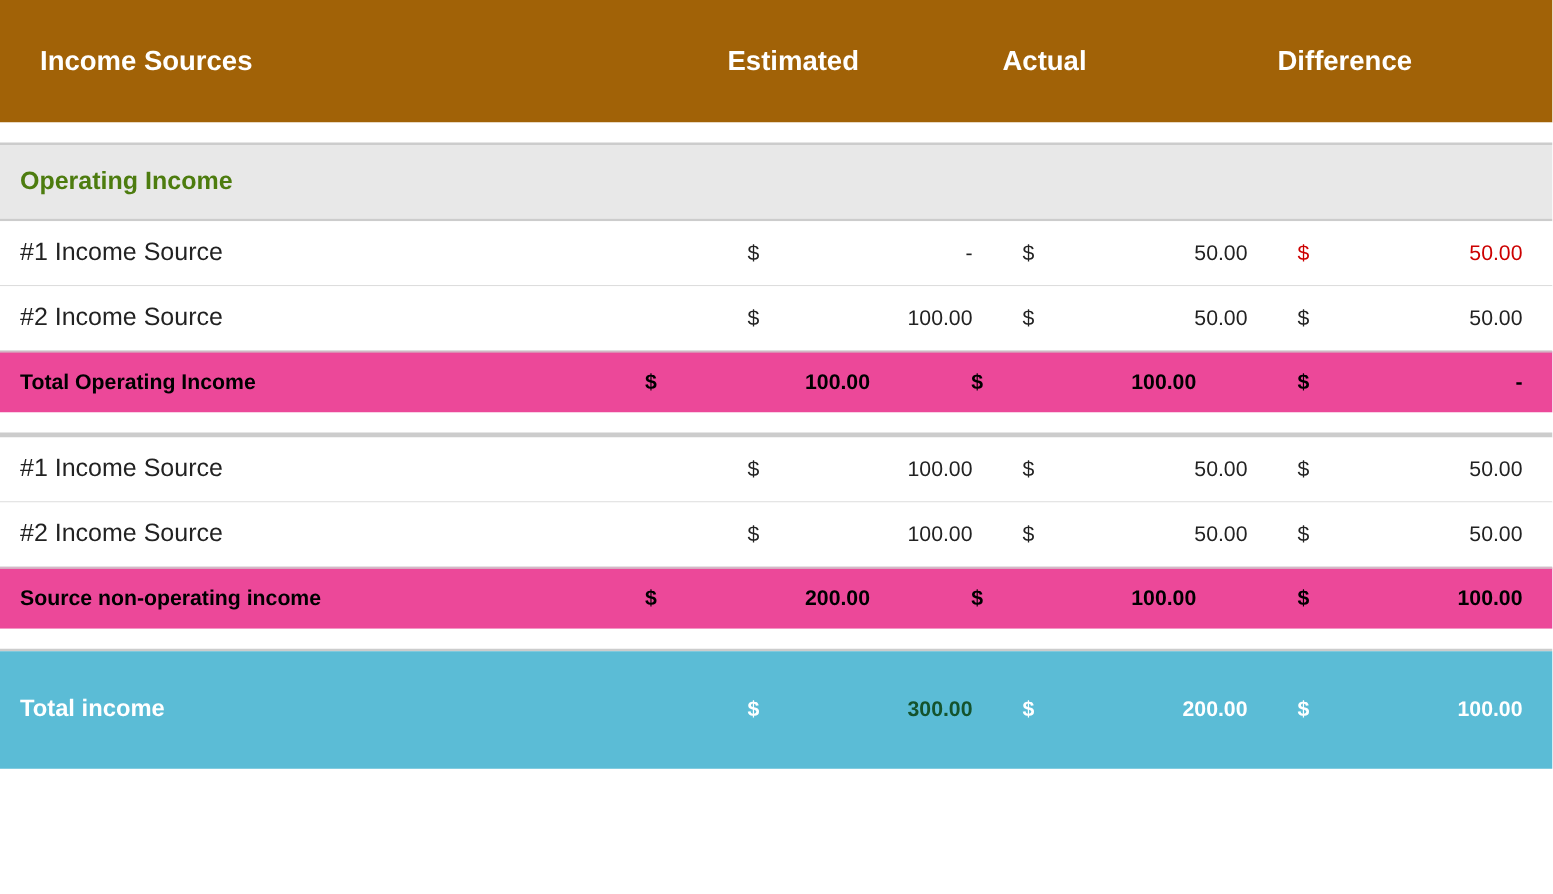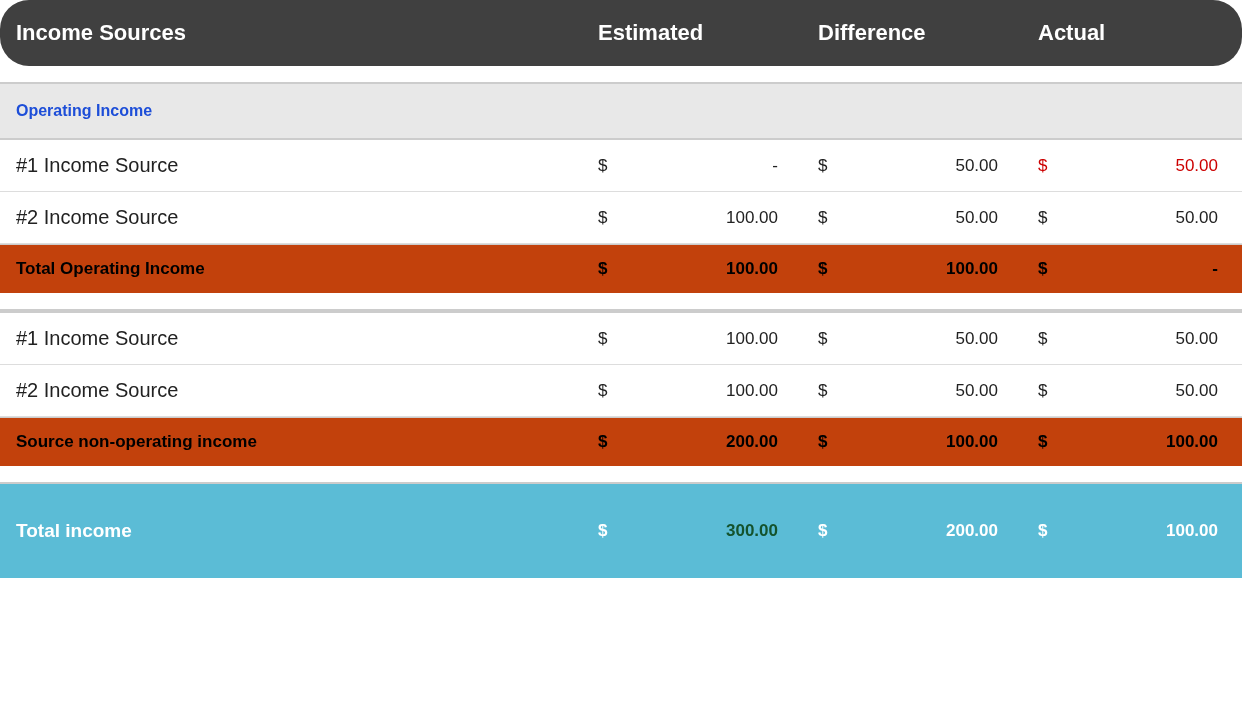--- a/index.html
+++ b/index.html
@@ -14,25 +14,24 @@
       width: 1242px;
       min-height: 715px;
     }
 
     .table-container {
       width: 100%;
     }
 
     
     .header-row {
-      background-color: #404040;
-      display: grid;
-      grid-template-columns: 1fr 220px 220px 220px;
-      padding: 0;
-      border-radius: 29px;
+      background-color: #a16207;
+      display: grid;
+      grid-template-columns: 1fr 220px 220px 220px;
+      padding: 16px;
     }
 
     .header-cell {
       color: #ffffff;
       font-weight: bold;
       font-size: 22px;
       padding: 20px 16px;
     }
 
     .header-cell.right {
@@ -47,22 +46,22 @@
     
     .section-header-row {
       background-color: #e8e8e8;
       display: grid;
       grid-template-columns: 1fr 220px 220px 220px;
       padding: 0;
     }
 
     .section-header-cell {
       font-weight: bold;
-      font-size: 16px;
-      color: #1d4ed8;
+      font-size: 20px;
+      color: #4d7c0f;
       padding: 18px 16px;
     }
 
     
     .data-row {
       display: grid;
       grid-template-columns: 1fr 220px 220px 220px;
       border-bottom: 1px solid #dddddd;
       background-color: #ffffff;
     }
@@ -81,21 +80,22 @@
 
     .data-cell.label {
       font-size: 20px;
     }
 
     
     .total-row {
       display: grid;
       grid-template-columns: 1fr 220px 220px 220px;
       border-top: 1px solid #cccccc;
-      background-color: #c2410c;
+      background-color: #ec4899;
+      gap: 41px;
     }
 
     .total-cell {
       padding: 14px 16px;
       font-size: 17px;
       font-weight: bold;
       color: #000000;
       display: flex;
       align-items: center;
     }
@@ -150,22 +150,22 @@
     }
   </style>
 </head>
 <body>
 
 <div class="table-container">
 
   <div class="header-row">
     <div class="header-cell">Income Sources</div>
     <div class="header-cell right">Estimated</div>
+    <div class="header-cell right">Actual</div>
     <div class="header-cell right">Difference</div>
-    <div class="header-cell right">Actual</div>
   </div>
 
   <div class="spacer"></div>
   <div class="separator"></div>
 
   <div class="section-header-row">
     <div class="section-header-cell">Operating Income</div>
     <div class="section-header-cell"></div>
     <div class="section-header-cell"></div>
     <div class="section-header-cell"></div>

